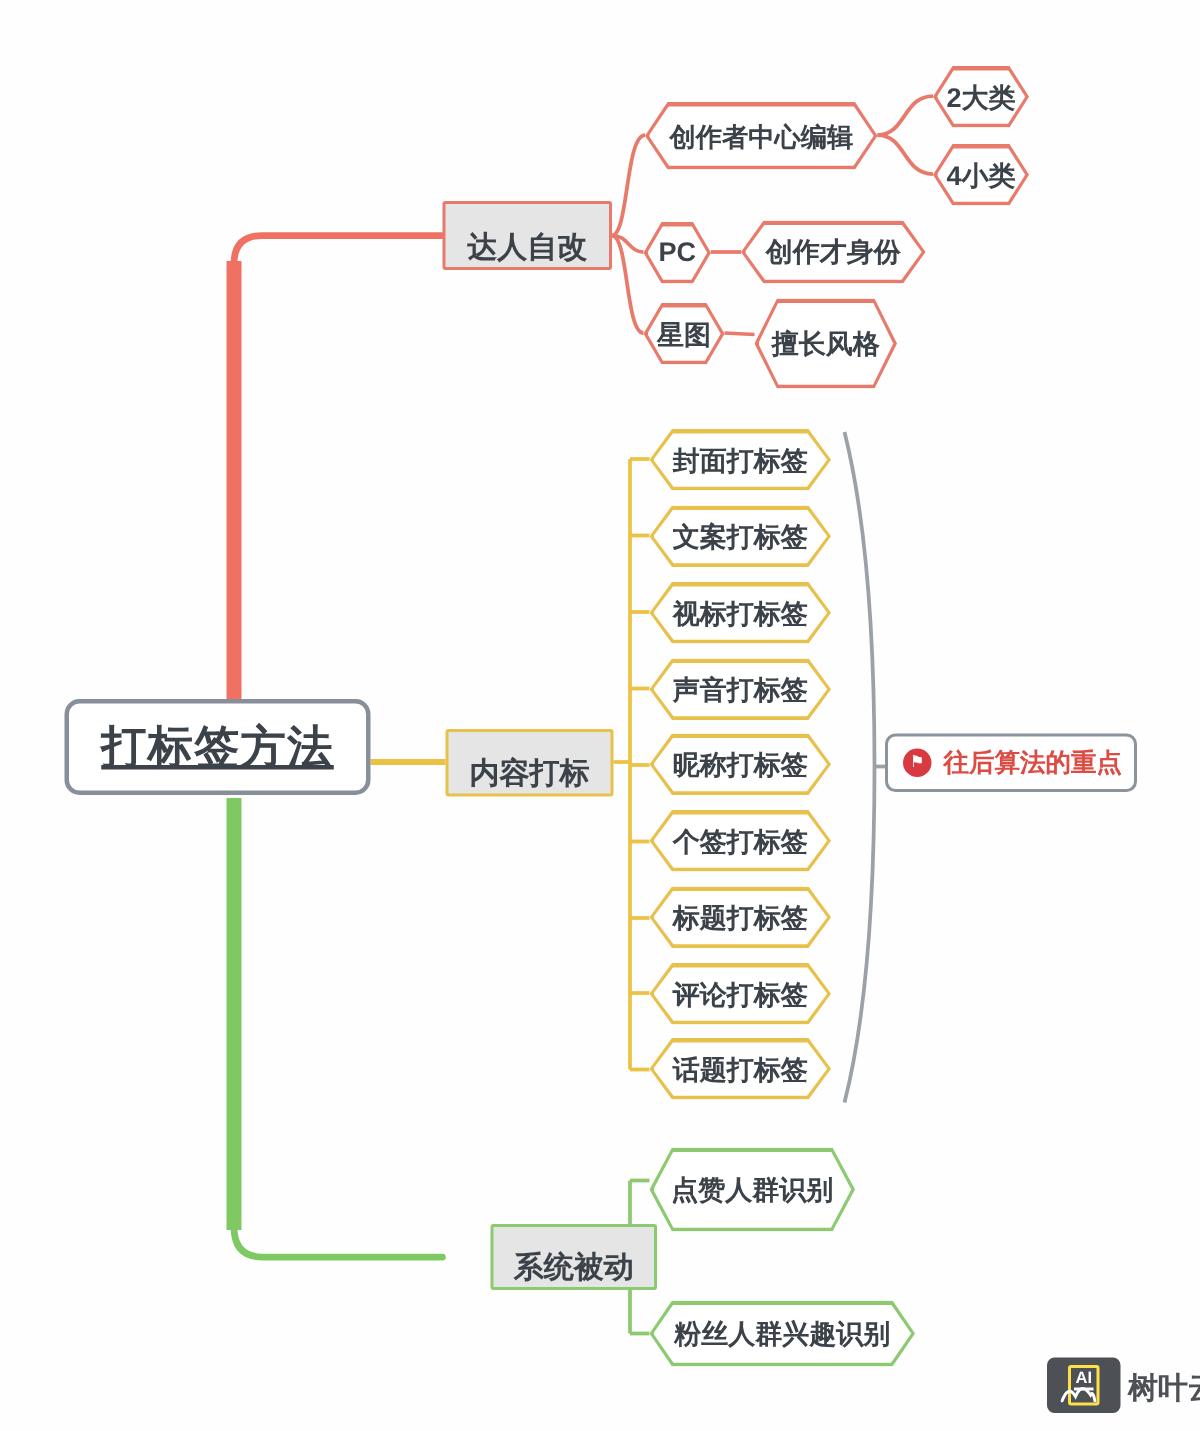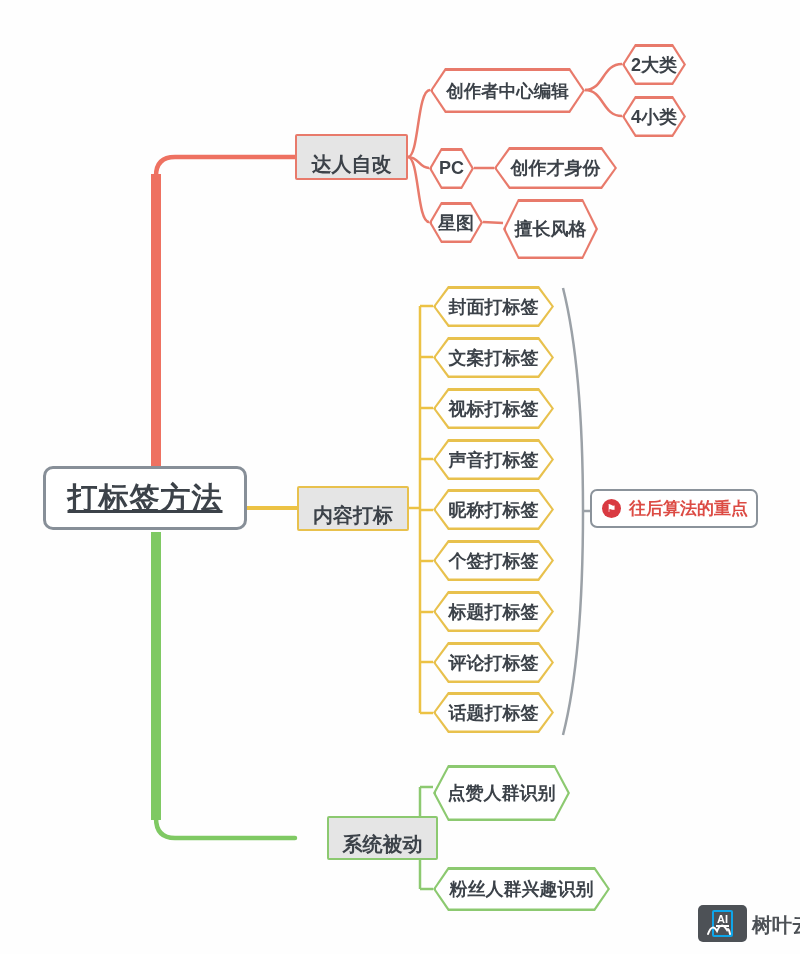--- a/index.html
+++ b/index.html
@@ -47,21 +47,21 @@
     width:19px;height:19px;border-radius:50%;background:#d93a41;flex:0 0 auto;
     display:flex;align-items:center;justify-content:center;color:#fff;font-size:11px;line-height:1;
   }
   .flag-icon::before{content:"⚑";}
   .annotation .label{font-weight:700;font-size:17px;color:#dc4b44;white-space:nowrap;}
   
   .logo-box{
     position:absolute;left:698px;top:905px;width:49px;height:37px;background:#4d5156;border-radius:5px;
     display:flex;align-items:center;justify-content:center;
   }
-  .logo-frame{position:relative;width:21px;height:27px;border:2px solid #0ea5e9;border-radius:2px;box-sizing:border-box;}
+  .logo-frame{position:relative;width:21px;height:27px;border:2px solid #fde047;border-radius:2px;box-sizing:border-box;}
   .logo-ai{
     position:absolute;left:2px;top:1px;font-weight:700;font-size:11px;color:#fff;
     border-bottom:2px solid #fff;padding:0 1px;line-height:12px;
   }
   .logo-hills{position:absolute;right:0;bottom:0;}
   .brand-text{
     position:absolute;left:752px;top:912px;font-weight:700;font-size:20px;color:#4d5156;white-space:nowrap;
   }
 </style>
 </head>

